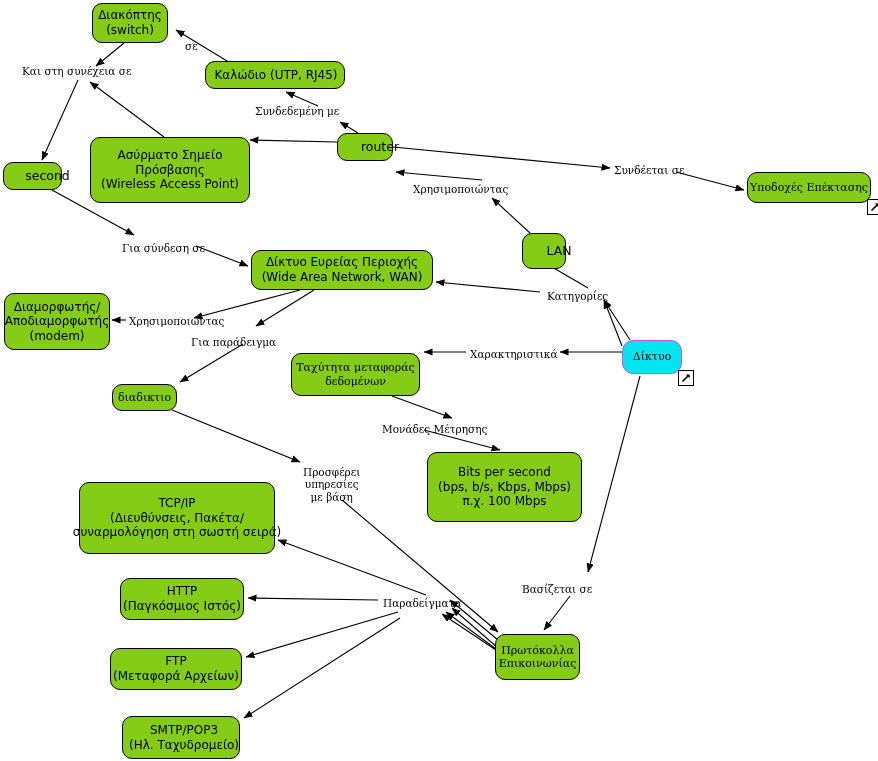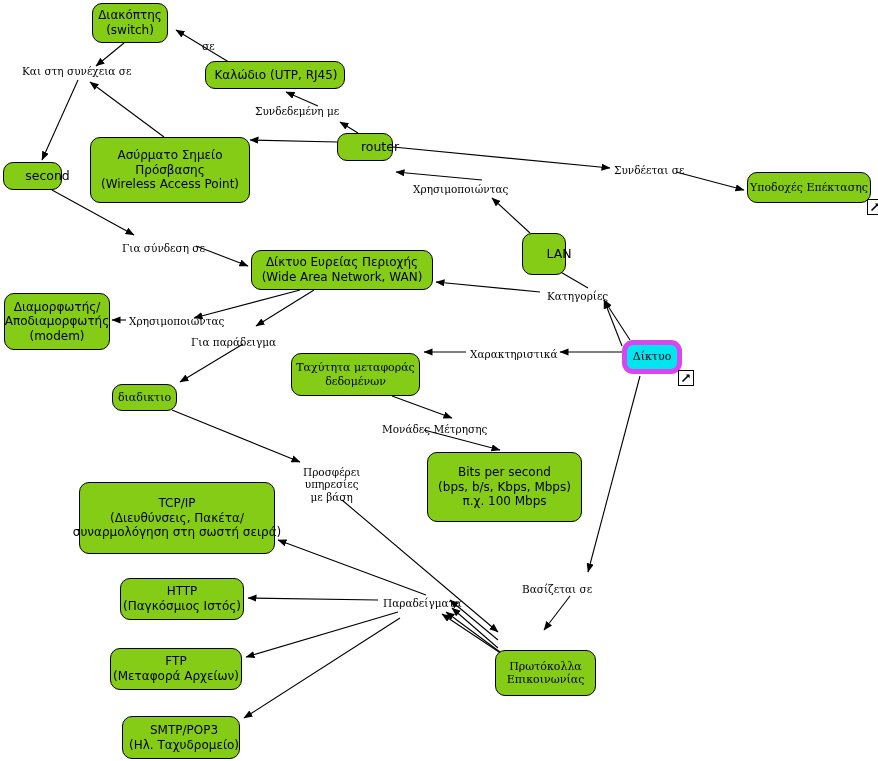--- a/index.html
+++ b/index.html
@@ -45,21 +45,21 @@
     font-family: "DejaVu Sans", "Liberation Sans", sans-serif;
     font-size: 12.5px;
     padding-left: 36px;
   }
   .node.mixed {
     font-family: "DejaVu Sans", "Liberation Sans", sans-serif;
     font-size: 12px;
   }
   .node.highlight {
     background: #00e5ee;
-    border: 5px solid #d946ef;
+    border: 1px solid #d946ef;
     border-radius: 11px;
     font-family: "DejaVu Serif", "Liberation Serif", serif;
     font-size: 11px;
   }
   .badge {
     position: absolute;
     width: 16px;
     height: 16px;
     background: #ffffff;
     border: 1px solid #000000;
@@ -158,21 +158,21 @@
 Πρόσβασης
 (Wireless Access Point)</span></div>
       <div class="node sans" style="left: 337px; top: 133px; width: 56px; height: 28px;"><span>router</span></div>
       <div class="node serif" style="left: 747px; top: 172px; width: 124px; height: 31px;"><span>Υποδοχές Επέκτασης</span></div>
       <div class="badge" style="left: 867px; top: 199px;">
         <svg width="14" height="14" viewBox="0 0 14 14">
           <path d="M3.5,10.5 L9.5,4.5" stroke="#000" stroke-width="1.6" fill="none"></path>
           <path d="M10.6,3.4 L10.6,7.2 L6.8,3.4 z" fill="#000"></path>
         </svg>
       </div>
-      <div class="node sans" style="left: 522px; top: 233px; width: 42px; height: 42px;"><span>LAN</span></div>
+      <div class="node sans" style="left: 522px; top: 233px; width: 42px; height: 36px;"><span>LAN</span></div>
       <div class="node mixed" style="left: 251px; top: 250px; width: 182px; height: 40px;"><span>Δίκτυο Ευρείας Περιοχής
 (Wide Area Network, WAN)</span></div>
       <div class="node mixed" style="left: 4px; top: 293px; width: 106px; height: 57px;"><span>Διαμορφωτής/
 Αποδιαμορφωτής
 (modem)</span></div>
       <div class="node highlight" style="left: 622px; top: 340px; width: 60px; height: 34px;"><span>Δίκτυο</span></div>
       <div class="badge" style="left: 678px; top: 370px;">
         <svg width="14" height="14" viewBox="0 0 14 14">
           <path d="M3.5,10.5 L9.5,4.5" stroke="#000" stroke-width="1.6" fill="none"></path>
           <path d="M10.6,3.4 L10.6,7.2 L6.8,3.4 z" fill="#000"></path>
@@ -186,25 +186,25 @@
 π.χ. 100 Mbps</span></div>
       <div class="node mixed" style="left: 79px; top: 482px; width: 196px; height: 72px;"><span>TCP/IP
 (Διευθύνσεις, Πακέτα/
 συναρμολόγηση στη σωστή σειρά)</span></div>
       <div class="node mixed" style="left: 120px; top: 578px; width: 124px; height: 42px;"><span>HTTP
 (Παγκόσμιος Ιστός)</span></div>
       <div class="node mixed" style="left: 110px; top: 648px; width: 132px; height: 42px;"><span>FTP
 (Μεταφορά Αρχείων)</span></div>
       <div class="node mixed" style="left: 122px; top: 716px; width: 118px; height: 43px; padding-left: 12px;"><span>SMTP/POP3
 (Ηλ. Ταχυδρομείο)</span></div>
-      <div class="node serif" style="left: 495px; top: 650px; width: 101px; height: 46px;"><span>Πρωτόκολλα
+      <div class="node serif" style="left: 495px; top: 634px; width: 85px; height: 46px;"><span>Πρωτόκολλα
 Επικοινωνίας</span></div>
     </div>
   <div id="labels">
-      <div class="elabel" style="left: 202px; top: 40px;">σε</div>
+      <div class="elabel" style="left: 185px; top: 40px;">σε</div>
       <div class="elabel" style="left: 22px; top: 65px;">Και στη συνέχεια σε</div>
       <div class="elabel" style="left: 255px; top: 105px;">Συνδεδεμένη με</div>
       <div class="elabel" style="left: 614px; top: 164px;">Συνδέεται σε</div>
       <div class="elabel" style="left: 413px; top: 183px;">Χρησιμοποιώντας</div>
       <div class="elabel" style="left: 122px; top: 242px;">Για σύνδεση σε</div>
       <div class="elabel" style="left: 547px; top: 290px;">Κατηγορίες</div>
       <div class="elabel" style="left: 129px; top: 315px;">Χρησιμοποιώντας</div>
       <div class="elabel" style="left: 470px; top: 348px;">Χαρακτηριστικά</div>
       <div class="elabel" style="left: 191px; top: 336px; text-align: right;">Για παράδειγμα</div>
       <div class="elabel" style="left: 382px; top: 423px;">Μονάδες Μέτρησης</div>

